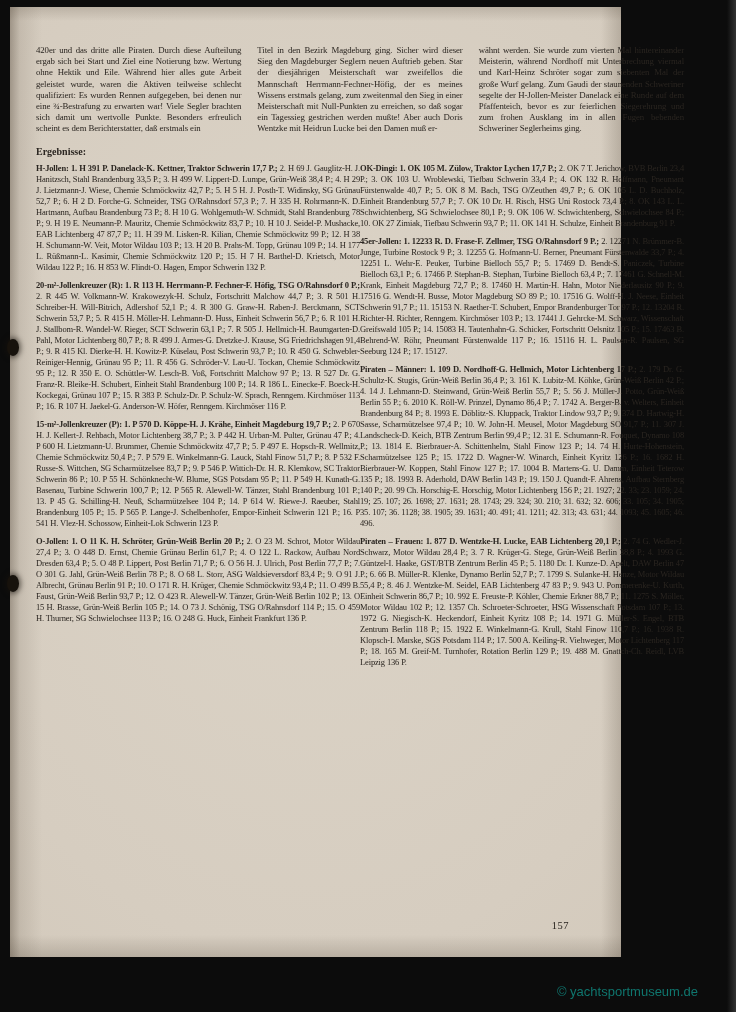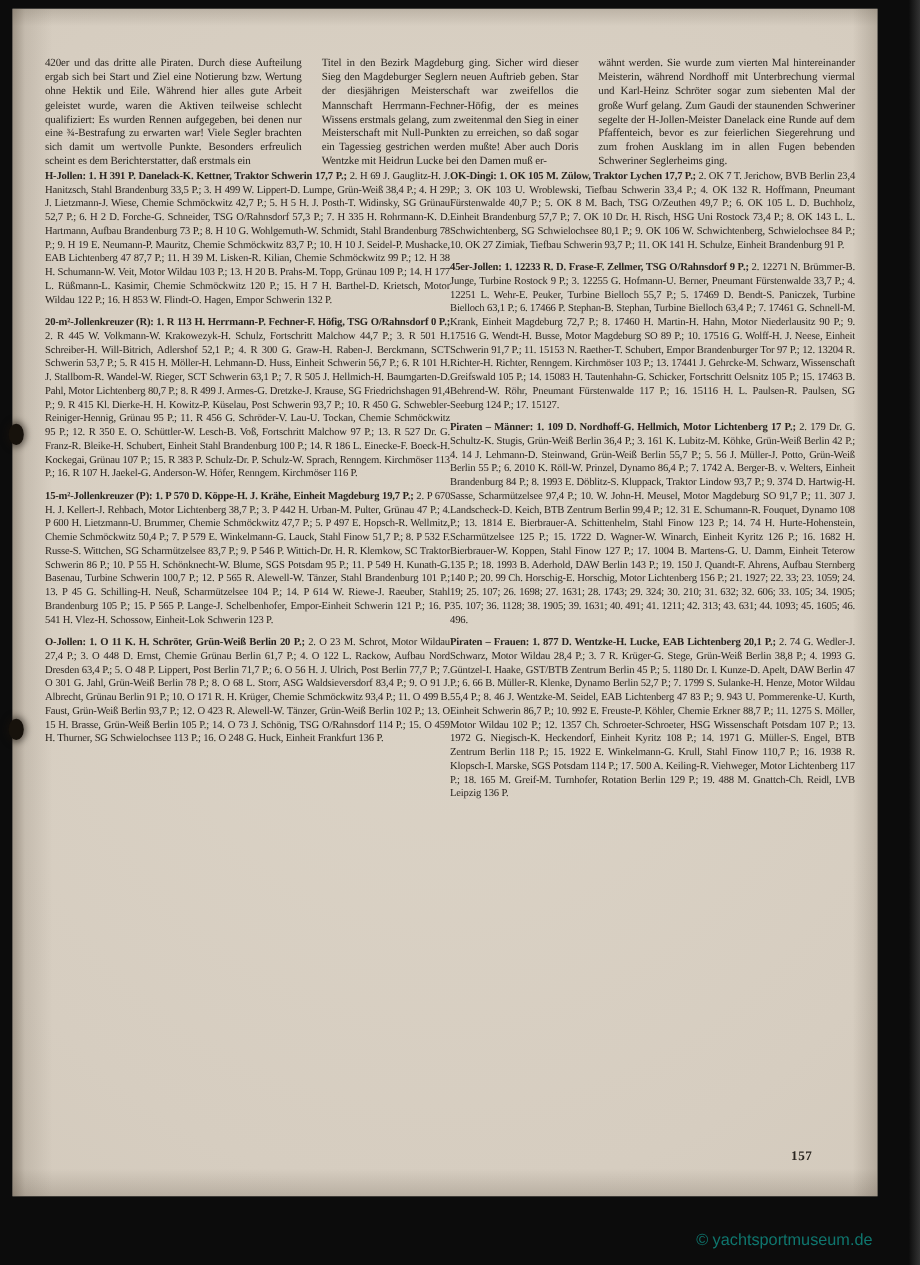--- a/index.html
+++ b/index.html
@@ -9,21 +9,21 @@
     position: relative;
     background: #0c0c0c;
     overflow: hidden;
     font-family: "Liberation Serif", serif;
   }
   .scan-right-strip {
     position: absolute; right: 0; top: 0; width: 9px; height: 100%;
     background: linear-gradient(90deg, #0c0c0c, #333);
   }
   .paper {
-    position: absolute; left: 10px; top: 7px; width: 692px; height: 950px;
+    position: absolute; left: 10px; top: 7px; width: 611px; height: 950px;
     background:
       linear-gradient(90deg, rgba(70,58,44,.38) 0px, rgba(70,58,44,.12) 10px, rgba(70,58,44,0) 32px),
       linear-gradient(270deg, rgba(70,58,44,.22) 0px, rgba(70,58,44,0) 20px),
       linear-gradient(0deg, rgba(70,58,44,.20) 0px, rgba(70,58,44,0) 22px),
       linear-gradient(180deg, rgba(70,58,44,.18) 0px, rgba(70,58,44,0) 14px),
       radial-gradient(120% 100% at 50% 45%, #dcd4c7 0%, #d6cdc0 55%, #cec4b5 100%);
     color: #2a2520;
   }
   .punch-hole {
     position: absolute; left: -3px; width: 12px; height: 17px;
@@ -51,21 +51,21 @@
   .rcol { flex: 1 1 0; }
   .sec {
     margin: 0 0 7px 0;
     font-size: 8.5px; line-height: 11px;
     text-align: justify;
     letter-spacing: -0.15px;
   }
   .sec b { font-weight: bold; }
   .page-number {
     position: absolute; right: 52px; bottom: 26px;
-    font-size: 10.5px; font-weight: bold; letter-spacing: .5px;
+    font-size: 10.5px; font-weight: normal; letter-spacing: .5px;
   }
   .watermark {
     position: absolute; right: 38px; bottom: 13px;
     color: #0f766e;
     font-family: "Liberation Sans", sans-serif;
     font-size: 13px;
   }
 </style>
 </head>
 <body>
@@ -77,20 +77,21 @@
   <div class="punch-hole hole-bottom"></div>
 
   <div class="content">
 
     <div class="article">
       <p class="acol">420er und das dritte alle Piraten. Durch diese Aufteilung ergab sich bei Start und Ziel eine Notierung bzw. Wertung ohne Hektik und Eile. Während hier alles gute Arbeit geleistet wurde, waren die Aktiven teilweise schlecht qualifiziert: Es wurden Rennen aufgegeben, bei denen nur eine ¾-Bestrafung zu erwarten war! Viele Segler brachten sich damit um wertvolle Punkte. Besonders erfreulich scheint es dem Berichterstatter, daß erstmals ein</p>
       <p class="acol">Titel in den Bezirk Magdeburg ging. Sicher wird dieser Sieg den Magdeburger Seglern neuen Auftrieb geben. Star der diesjährigen Meisterschaft war zweifellos die Mannschaft Herrmann-Fechner-Höfig, der es meines Wissens erstmals gelang, zum zweitenmal den Sieg in einer Meisterschaft mit Null-Punkten zu erreichen, so daß sogar ein Tagessieg gestrichen werden mußte! Aber auch Doris Wentzke mit Heidrun Lucke bei den Damen muß er-</p>
       <p class="acol">wähnt werden. Sie wurde zum vierten Mal hintereinander Meisterin, während Nordhoff mit Unterbrechung viermal und Karl-Heinz Schröter sogar zum siebenten Mal der große Wurf gelang. Zum Gaudi der staunenden Schweriner segelte der H-Jollen-Meister Danelack eine Runde auf dem Pfaffenteich, bevor es zur feierlichen Siegerehrung und zum frohen Ausklang im in allen Fugen bebenden Schweriner Seglerheims ging.</p>
     </div>
 
+    <h3 class="res-head">Ergebnisse:</h3>
 
     <div class="results">
 
       <div class="rcol">
         <p class="sec"><b>H-Jollen:</b> <b>1. H 391 P. Danelack-K. Kettner, Traktor Schwerin 17,7 P.;</b> <span>2. H 69 J. Gauglitz-H. J. Hanitzsch, Stahl Brandenburg 33,5 P.; 3. H 499 W. Lippert-D. Lumpe, Grün-Weiß 38,4 P.; 4. H 29 J. Lietzmann-J. Wiese, Chemie Schmöckwitz 42,7 P.; 5. H 5 H. J. Posth-T. Widinsky, SG Grünau 52,7 P.; 6. H 2 D. Forche-G. Schneider, TSG O/Rahnsdorf 57,3 P.; 7. H 335 H. Rohrmann-K. D. Hartmann, Aufbau Brandenburg 73 P.; 8. H 10 G. Wohlgemuth-W. Schmidt, Stahl Brandenburg 78 P.; 9. H 19 E. Neumann-P. Mauritz, Chemie Schmöckwitz 83,7 P.; 10. H 10 J. Seidel-P. Mushacke, EAB Lichtenberg 47 87,7 P.; 11. H 39 M. Lisken-R. Kilian, Chemie Schmöckwitz 99 P.; 12. H 38 H. Schumann-W. Veit, Motor Wildau 103 P.; 13. H 20 B. Prahs-M. Topp, Grünau 109 P.; 14. H 177 L. Rüßmann-L. Kasimir, Chemie Schmöckwitz 120 P.; 15. H 7 H. Barthel-D. Krietsch, Motor Wildau 122 P.; 16. H 853 W. Flindt-O. Hagen, Empor Schwerin 132 P.</span></p>
         <p class="sec"><b>20-m²-Jollenkreuzer (R):</b> <b>1. R 113 H. Herrmann-P. Fechner-F. Höfig, TSG O/Rahnsdorf 0 P.;</b> <span>2. R 445 W. Volkmann-W. Krakowezyk-H. Schulz, Fortschritt Malchow 44,7 P.; 3. R 501 H. Schreiber-H. Will-Bitrich, Adlershof 52,1 P.; 4. R 300 G. Graw-H. Raben-J. Berckmann, SCT Schwerin 53,7 P.; 5. R 415 H. Möller-H. Lehmann-D. Huss, Einheit Schwerin 56,7 P.; 6. R 101 H. J. Stallbom-R. Wandel-W. Rieger, SCT Schwerin 63,1 P.; 7. R 505 J. Hellmich-H. Baumgarten-D. Pahl, Motor Lichtenberg 80,7 P.; 8. R 499 J. Armes-G. Dretzke-J. Krause, SG Friedrichshagen 91,4 P.; 9. R 415 Kl. Dierke-H. H. Kowitz-P. Küselau, Post Schwerin 93,7 P.; 10. R 450 G. Schwebler-Reiniger-Hennig, Grünau 95 P.; 11. R 456 G. Schröder-V. Lau-U. Tockan, Chemie Schmöckwitz 95 P.; 12. R 350 E. O. Schüttler-W. Lesch-B. Voß, Fortschritt Malchow 97 P.; 13. R 527 Dr. G. Franz-R. Bleike-H. Schubert, Einheit Stahl Brandenburg 100 P.; 14. R 186 L. Einecke-F. Boeck-H. Kockegai, Grünau 107 P.; 15. R 383 P. Schulz-Dr. P. Schulz-W. Sprach, Renngem. Kirchmöser 113 P.; 16. R 107 H. Jaekel-G. Anderson-W. Höfer, Renngem. Kirchmöser 116 P.</span></p>
         <p class="sec"><b>15-m²-Jollenkreuzer (P):</b> <b>1. P 570 D. Köppe-H. J. Krähe, Einheit Magdeburg 19,7 P.;</b> <span>2. P 670 H. J. Kellert-J. Rehbach, Motor Lichtenberg 38,7 P.; 3. P 442 H. Urban-M. Pulter, Grünau 47 P.; 4. P 600 H. Lietzmann-U. Brummer, Chemie Schmöckwitz 47,7 P.; 5. P 497 E. Hopsch-R. Wellmitz, Chemie Schmöckwitz 50,4 P.; 7. P 579 E. Winkelmann-G. Lauck, Stahl Finow 51,7 P.; 8. P 532 F. Russe-S. Wittchen, SG Scharmützelsee 83,7 P.; 9. P 546 P. Wittich-Dr. H. R. Klemkow, SC Traktor Schwerin 86 P.; 10. P 55 H. Schönknecht-W. Blume, SGS Potsdam 95 P.; 11. P 549 H. Kunath-G. Basenau, Turbine Schwerin 100,7 P.; 12. P 565 R. Alewell-W. Tänzer, Stahl Brandenburg 101 P.; 13. P 45 G. Schilling-H. Neuß, Scharmützelsee 104 P.; 14. P 614 W. Riewe-J. Raeuber, Stahl Brandenburg 105 P.; 15. P 565 P. Lange-J. Schelbenhofer, Empor-Einheit Schwerin 121 P.; 16. P 541 H. Vlez-H. Schossow, Einheit-Lok Schwerin 123 P.</span></p>
         <p class="sec"><b>O-Jollen:</b> <b>1. O 11 K. H. Schröter, Grün-Weiß Berlin 20 P.;</b> <span>2. O 23 M. Schrot, Motor Wildau 27,4 P.; 3. O 448 D. Ernst, Chemie Grünau Berlin 61,7 P.; 4. O 122 L. Rackow, Aufbau Nord Dresden 63,4 P.; 5. O 48 P. Lippert, Post Berlin 71,7 P.; 6. O 56 H. J. Ulrich, Post Berlin 77,7 P.; 7. O 301 G. Jahl, Grün-Weiß Berlin 78 P.; 8. O 68 L. Storr, ASG Waldsieversdorf 83,4 P.; 9. O 91 J. Albrecht, Grünau Berlin 91 P.; 10. O 171 R. H. Krüger, Chemie Schmöckwitz 93,4 P.; 11. O 499 B. Faust, Grün-Weiß Berlin 93,7 P.; 12. O 423 R. Alewell-W. Tänzer, Grün-Weiß Berlin 102 P.; 13. O 15 H. Brasse, Grün-Weiß Berlin 105 P.; 14. O 73 J. Schönig, TSG O/Rahnsdorf 114 P.; 15. O 459 H. Thurner, SG Schwielochsee 113 P.; 16. O 248 G. Huck, Einheit Frankfurt 136 P.</span></p>
       </div>
 

